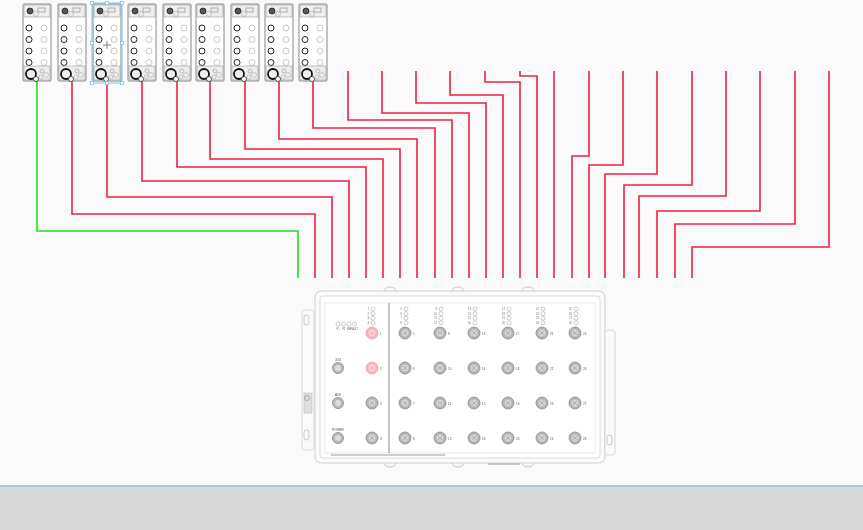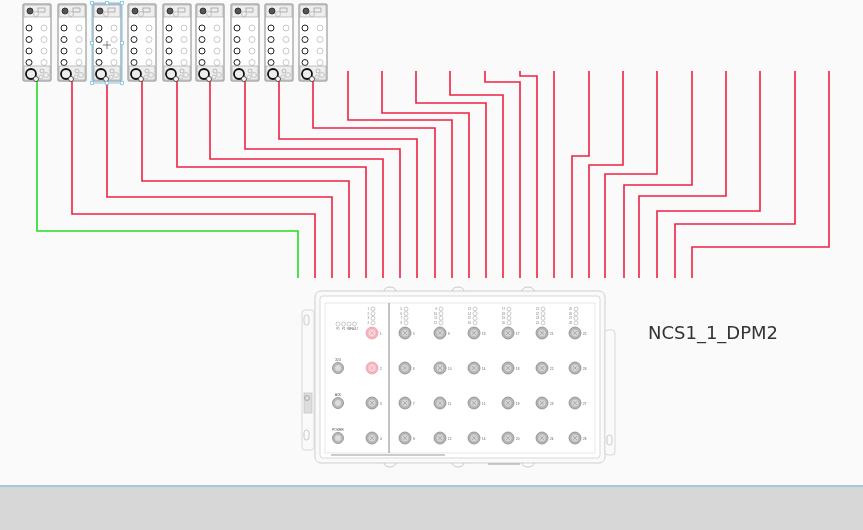--- a/index.html
+++ b/index.html
@@ -550,16 +550,15 @@
           <g>
             <circle cx="575" cy="438" r="6" fill="#b5b5b5" stroke="#8a8a8a" stroke-width="0.8"></circle>
             <circle cx="575" cy="438" r="4" fill="#d5d5d5" stroke="#999" stroke-width="0.4"></circle>
             <line x1="573" y1="436" x2="577" y2="440" stroke="#888" stroke-width="0.5"></line>
             <line x1="577" y1="436" x2="573" y2="440" stroke="#888" stroke-width="0.5"></line>
             <text x="583" y="439.5" font-size="3" fill="#555">28</text>
           </g>
         </g>
       </g>
   </svg>
-  <div id="device-label">NCS1_1_DPM2</div>
 </div>
 
 <div id="bottom-panel"></div>
 
 </body></html>

